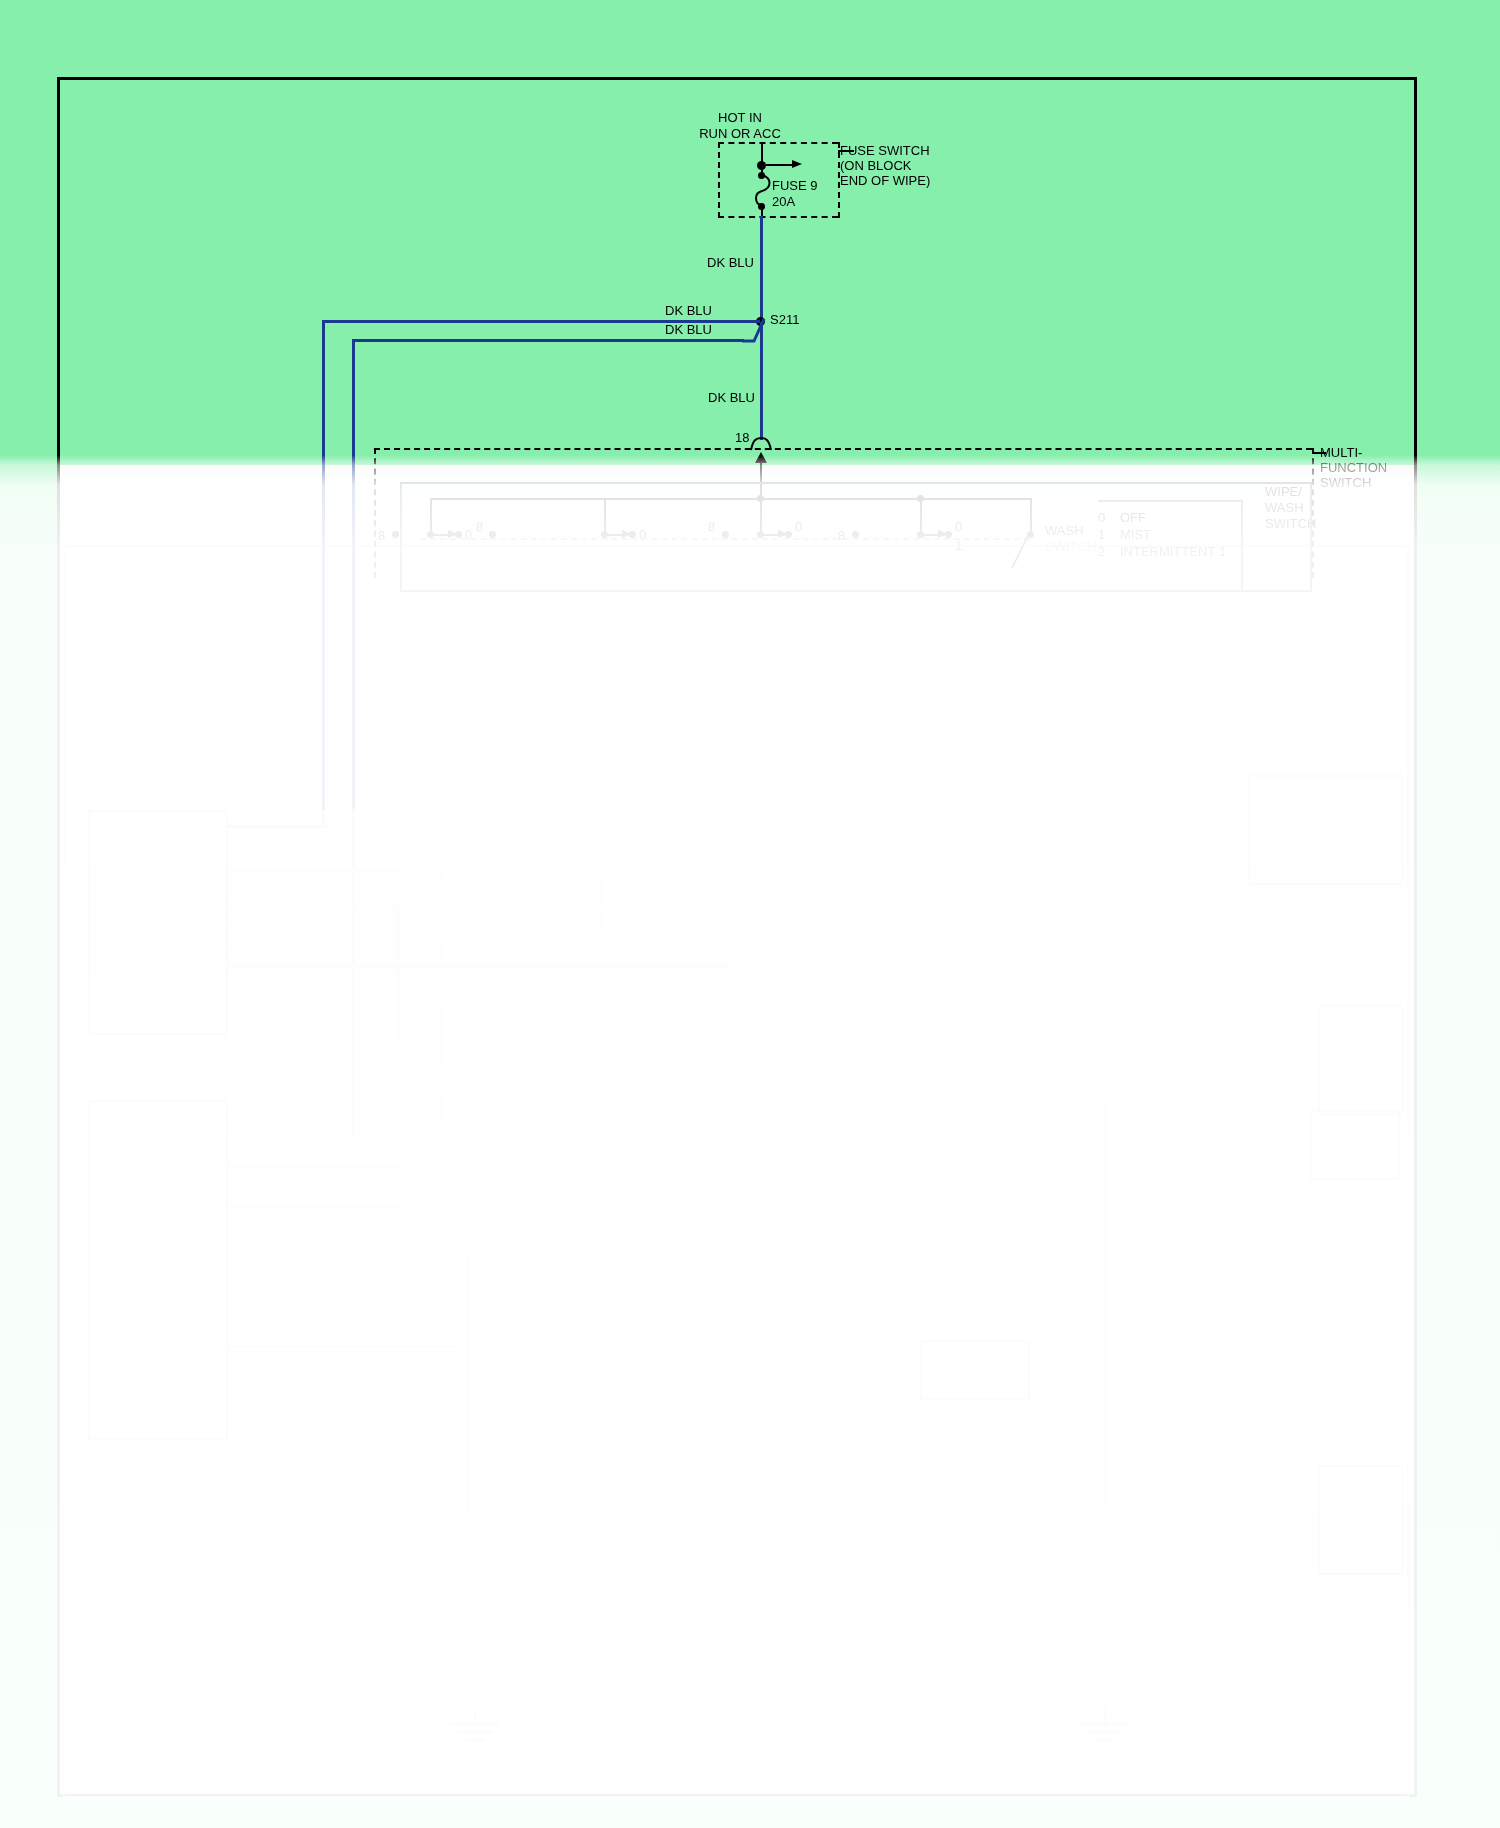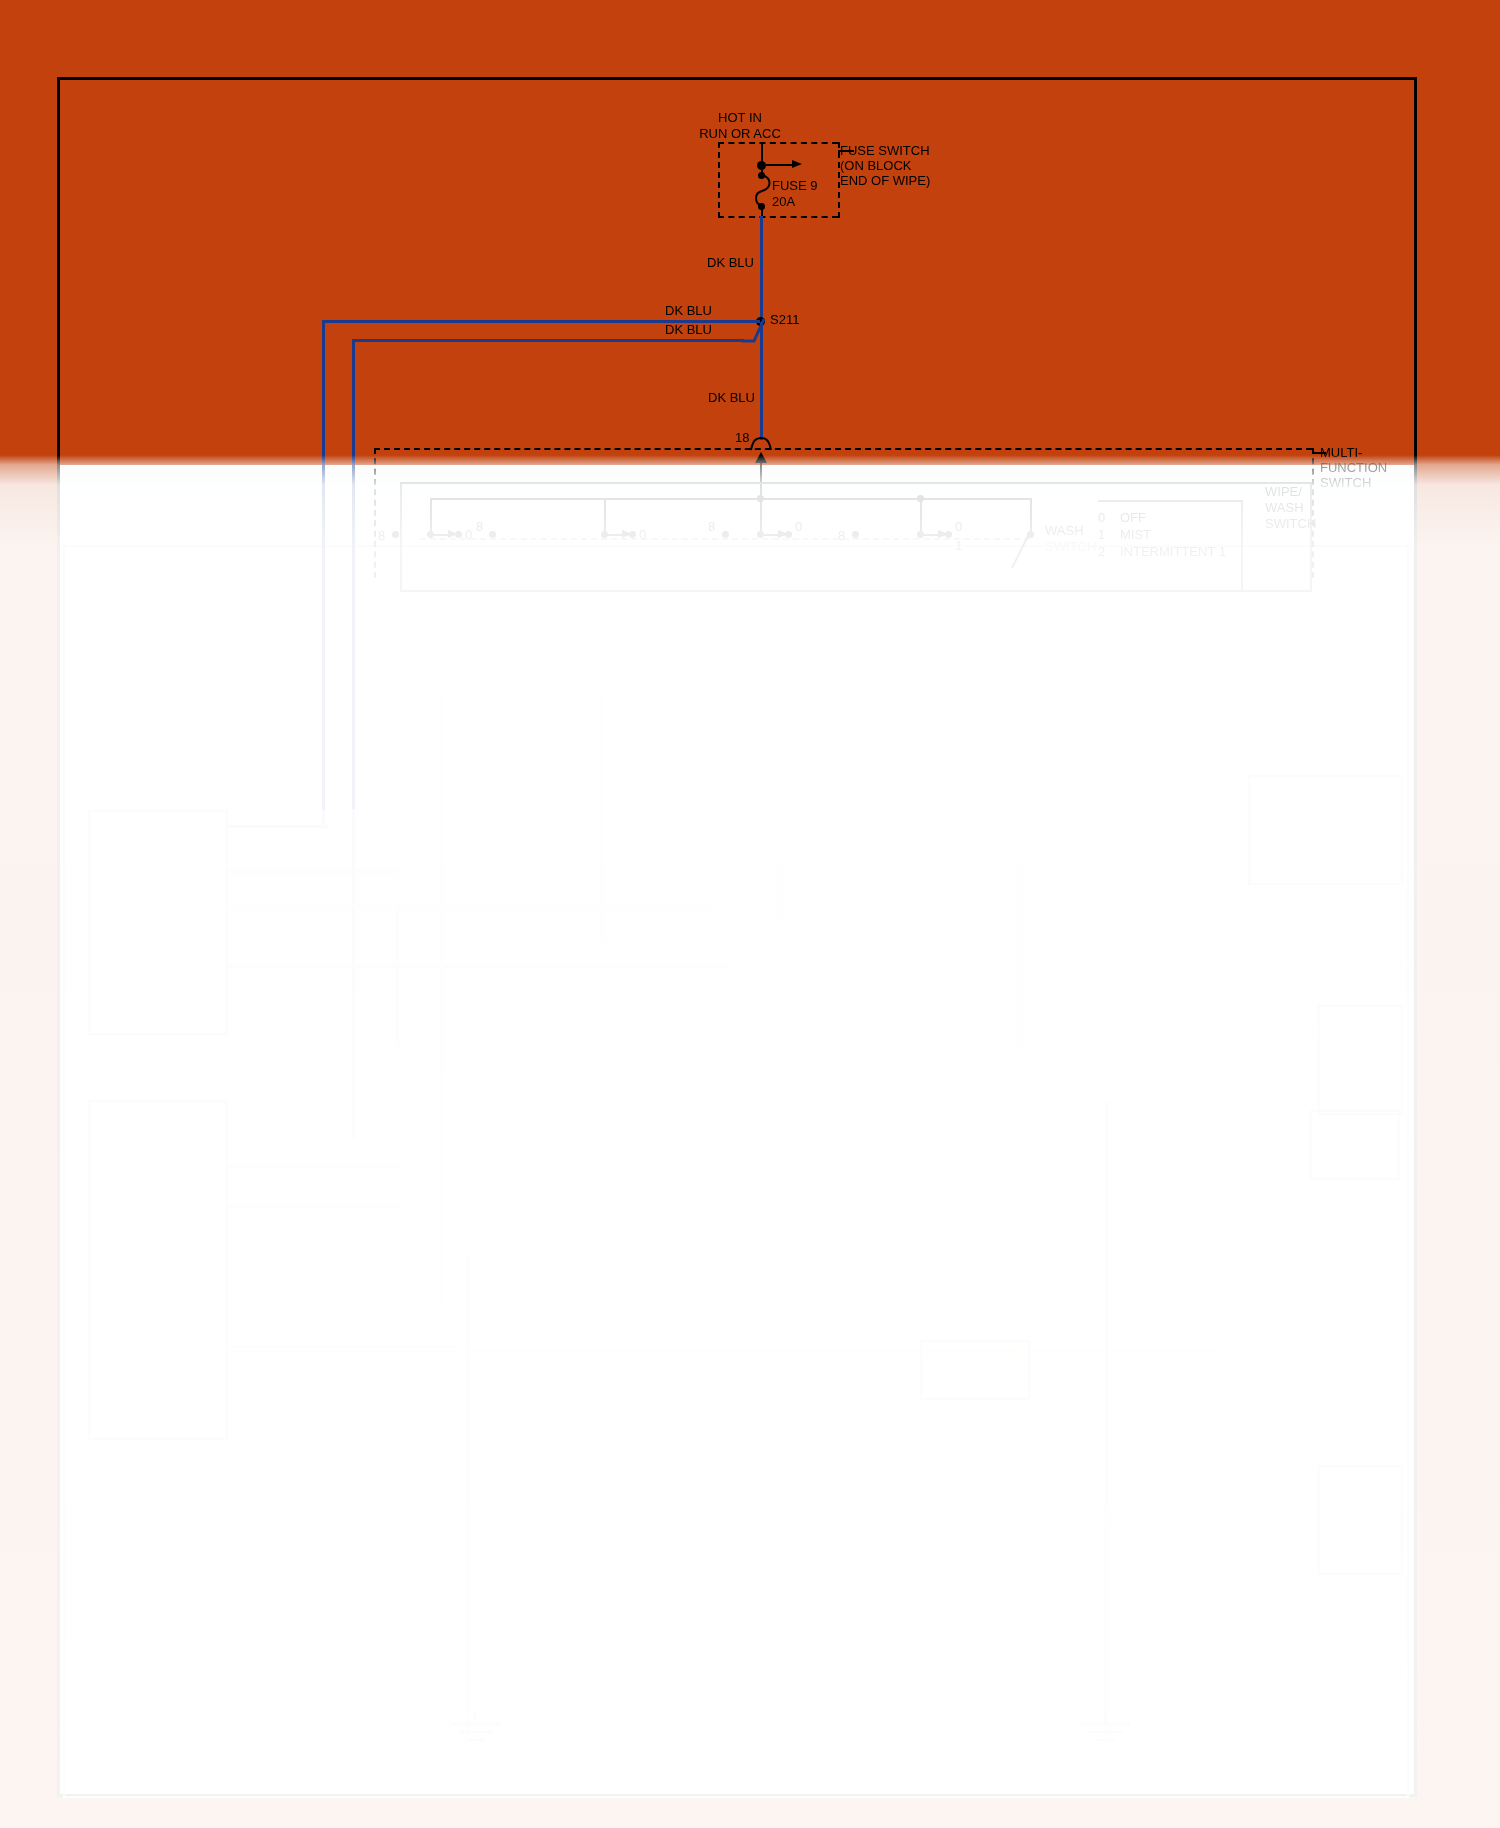--- a/index.html
+++ b/index.html
@@ -8,21 +8,21 @@
     padding: 0;
     background: #ffffff;
   }
   body {
     font-family: "Liberation Sans", sans-serif;
   }
   #page {
     position: relative;
     width: 1500px;
     height: 1828px;
-    background: #c2410c;
+    background: #86efac;
     overflow: hidden;
   }
   
   #page-border {
     position: absolute;
     left: 57px;
     top: 77px;
     width: 1360px;
     height: 1720px;
     border: 3px solid #000000;

